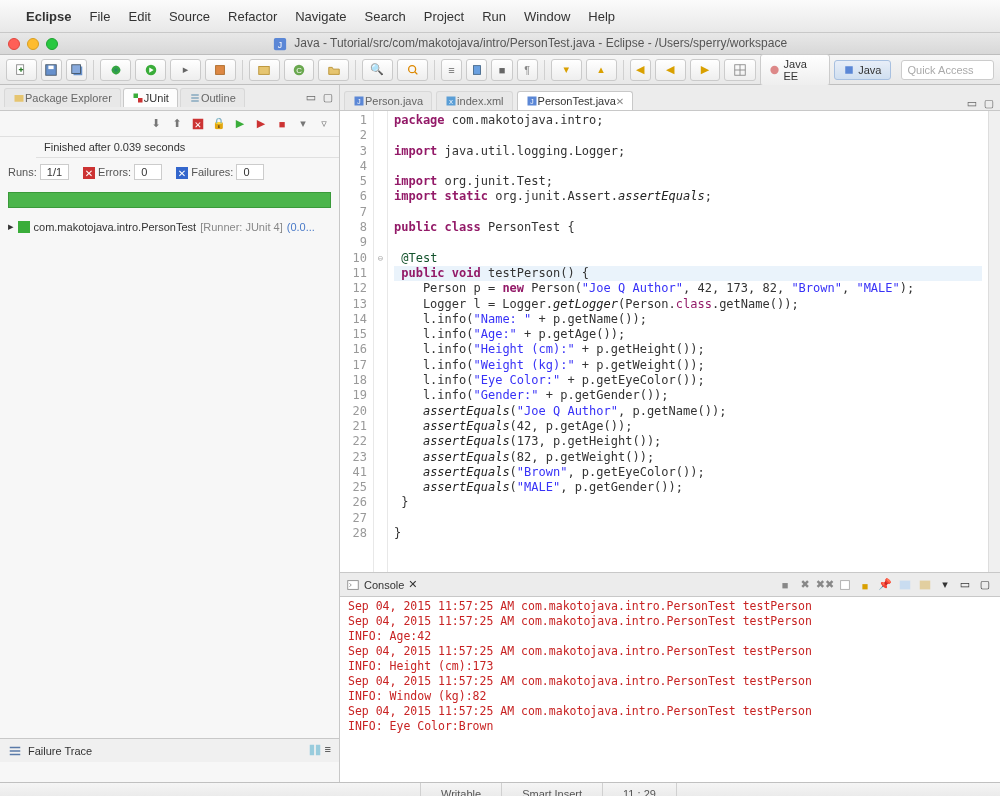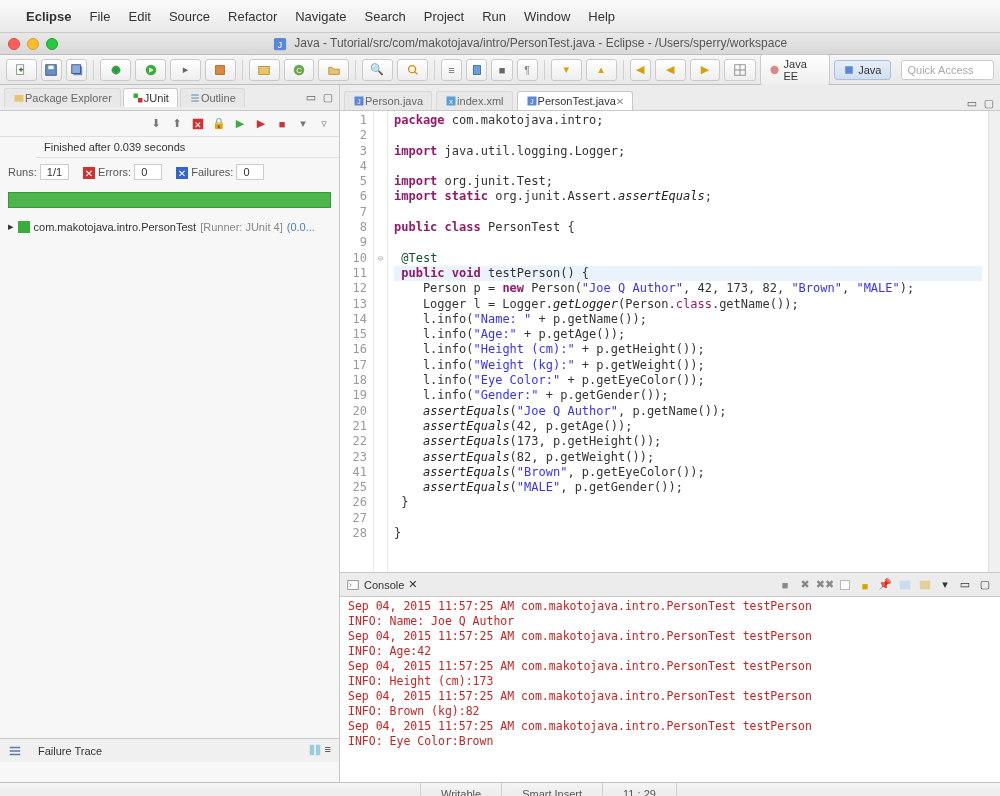--- a/index.html
+++ b/index.html
@@ -36,21 +36,21 @@
 .junit-status { padding:4px 8px; font-size:11px; background:#f7f7f7; border-bottom:1px solid #e0e0e0;margin-left:36px; }
 .junit-counts { display:flex; padding:6px 8px; gap:14px; font-size:11px; align-items:center; }
 .junit-counts .lbl { color:#555; }
 .junit-counts .val { background:#fff; border:1px solid #ccc; padding:1px 6px; min-width:28px; display:inline-block; }
 .jicon-sq { width:12px; height:12px; display:inline-block; vertical-align:middle; margin-right:3px; }
 .progressbar { height:16px; margin:6px 8px; background:#4cb54c; border:1px solid #3a9a3a; }
 .junit-tree { padding:6px 8px; font-size:11px; flex:1; overflow:hidden; }
 .junit-tree .row { display:flex; align-items:center; gap:4px; color:#333; white-space:nowrap; }
 .junit-tree .runner { color:#888; }
 .junit-tree .time { color:#4a7ac8; }
-.failtrace-head { height:24px; display:flex; align-items:center; padding:0 8px; border-top:1px solid #c8c8c8; background:#f0f0f0; gap:16px; }
+.failtrace-head { height:24px; display:flex; align-items:center; padding:0 8px; border-top:1px solid #c8c8c8; background:#f0f0f0; gap:6px; }
 .failtrace-head .ft-icons { margin-left:auto; display:flex; gap:3px; }
 .rightpane { flex:1; display:flex; flex-direction:column; background:#fff; }
 .editor-tabs { display:flex; align-items:flex-end; height:26px; background:#ececec; border-bottom:1px solid #c8c8c8; padding:0 4px; gap:4px; }
 .editor-tabs .tab.active { background:#fff; }
 .editor-tabs .tabicons { margin-left:auto; }
 .editor-body { flex:1; display:flex; overflow:hidden; background:#fff; font-family:"Monaco","Menlo",monospace; font-size:12px; }
 .scrollbar-v { width:12px; background:#f0f0f0; border-left:1px solid #ddd; }
 .gutter { width:34px; background:#fff; border-right:1px solid #e8e8e8; text-align:right; padding:2px 6px 2px 0; color:#999; line-height:15.3px; }
 .code { flex:1; padding:2px 6px; white-space:pre; line-height:15.3px; overflow:hidden; }
 .code .line.hl { background:#eaf3fb; }
@@ -421,27 +421,26 @@
                 <rect x="2" y="3" width="12" height="10" fill="#e2cfa0"></rect>
               </svg>
             </div>
           <div class="ci">▾</div>
           <div class="ci">▭</div>
           <div class="ci">▢</div>
         </div>
       </div>
       <div class="console-out" id="console-out">
           <div>Sep 04, 2015 11:57:25 AM com.makotojava.intro.PersonTest testPerson</div>
-          <div>INFO: Name: Joe Q Author</div>
           <div>Sep 04, 2015 11:57:25 AM com.makotojava.intro.PersonTest testPerson</div>
           <div>INFO: Age:42</div>
           <div>Sep 04, 2015 11:57:25 AM com.makotojava.intro.PersonTest testPerson</div>
           <div>INFO: Height (cm):173</div>
           <div>Sep 04, 2015 11:57:25 AM com.makotojava.intro.PersonTest testPerson</div>
-          <div>INFO: Brown (kg):82</div>
+          <div>INFO: Window (kg):82</div>
           <div>Sep 04, 2015 11:57:25 AM com.makotojava.intro.PersonTest testPerson</div>
           <div>INFO: Eye Color:Brown</div>
         </div>
     </div>
   </div>
 </div>
 
 <div class="statusbar">
   <div style="width:420px"></div>
   <div class="cell">Writable</div>

